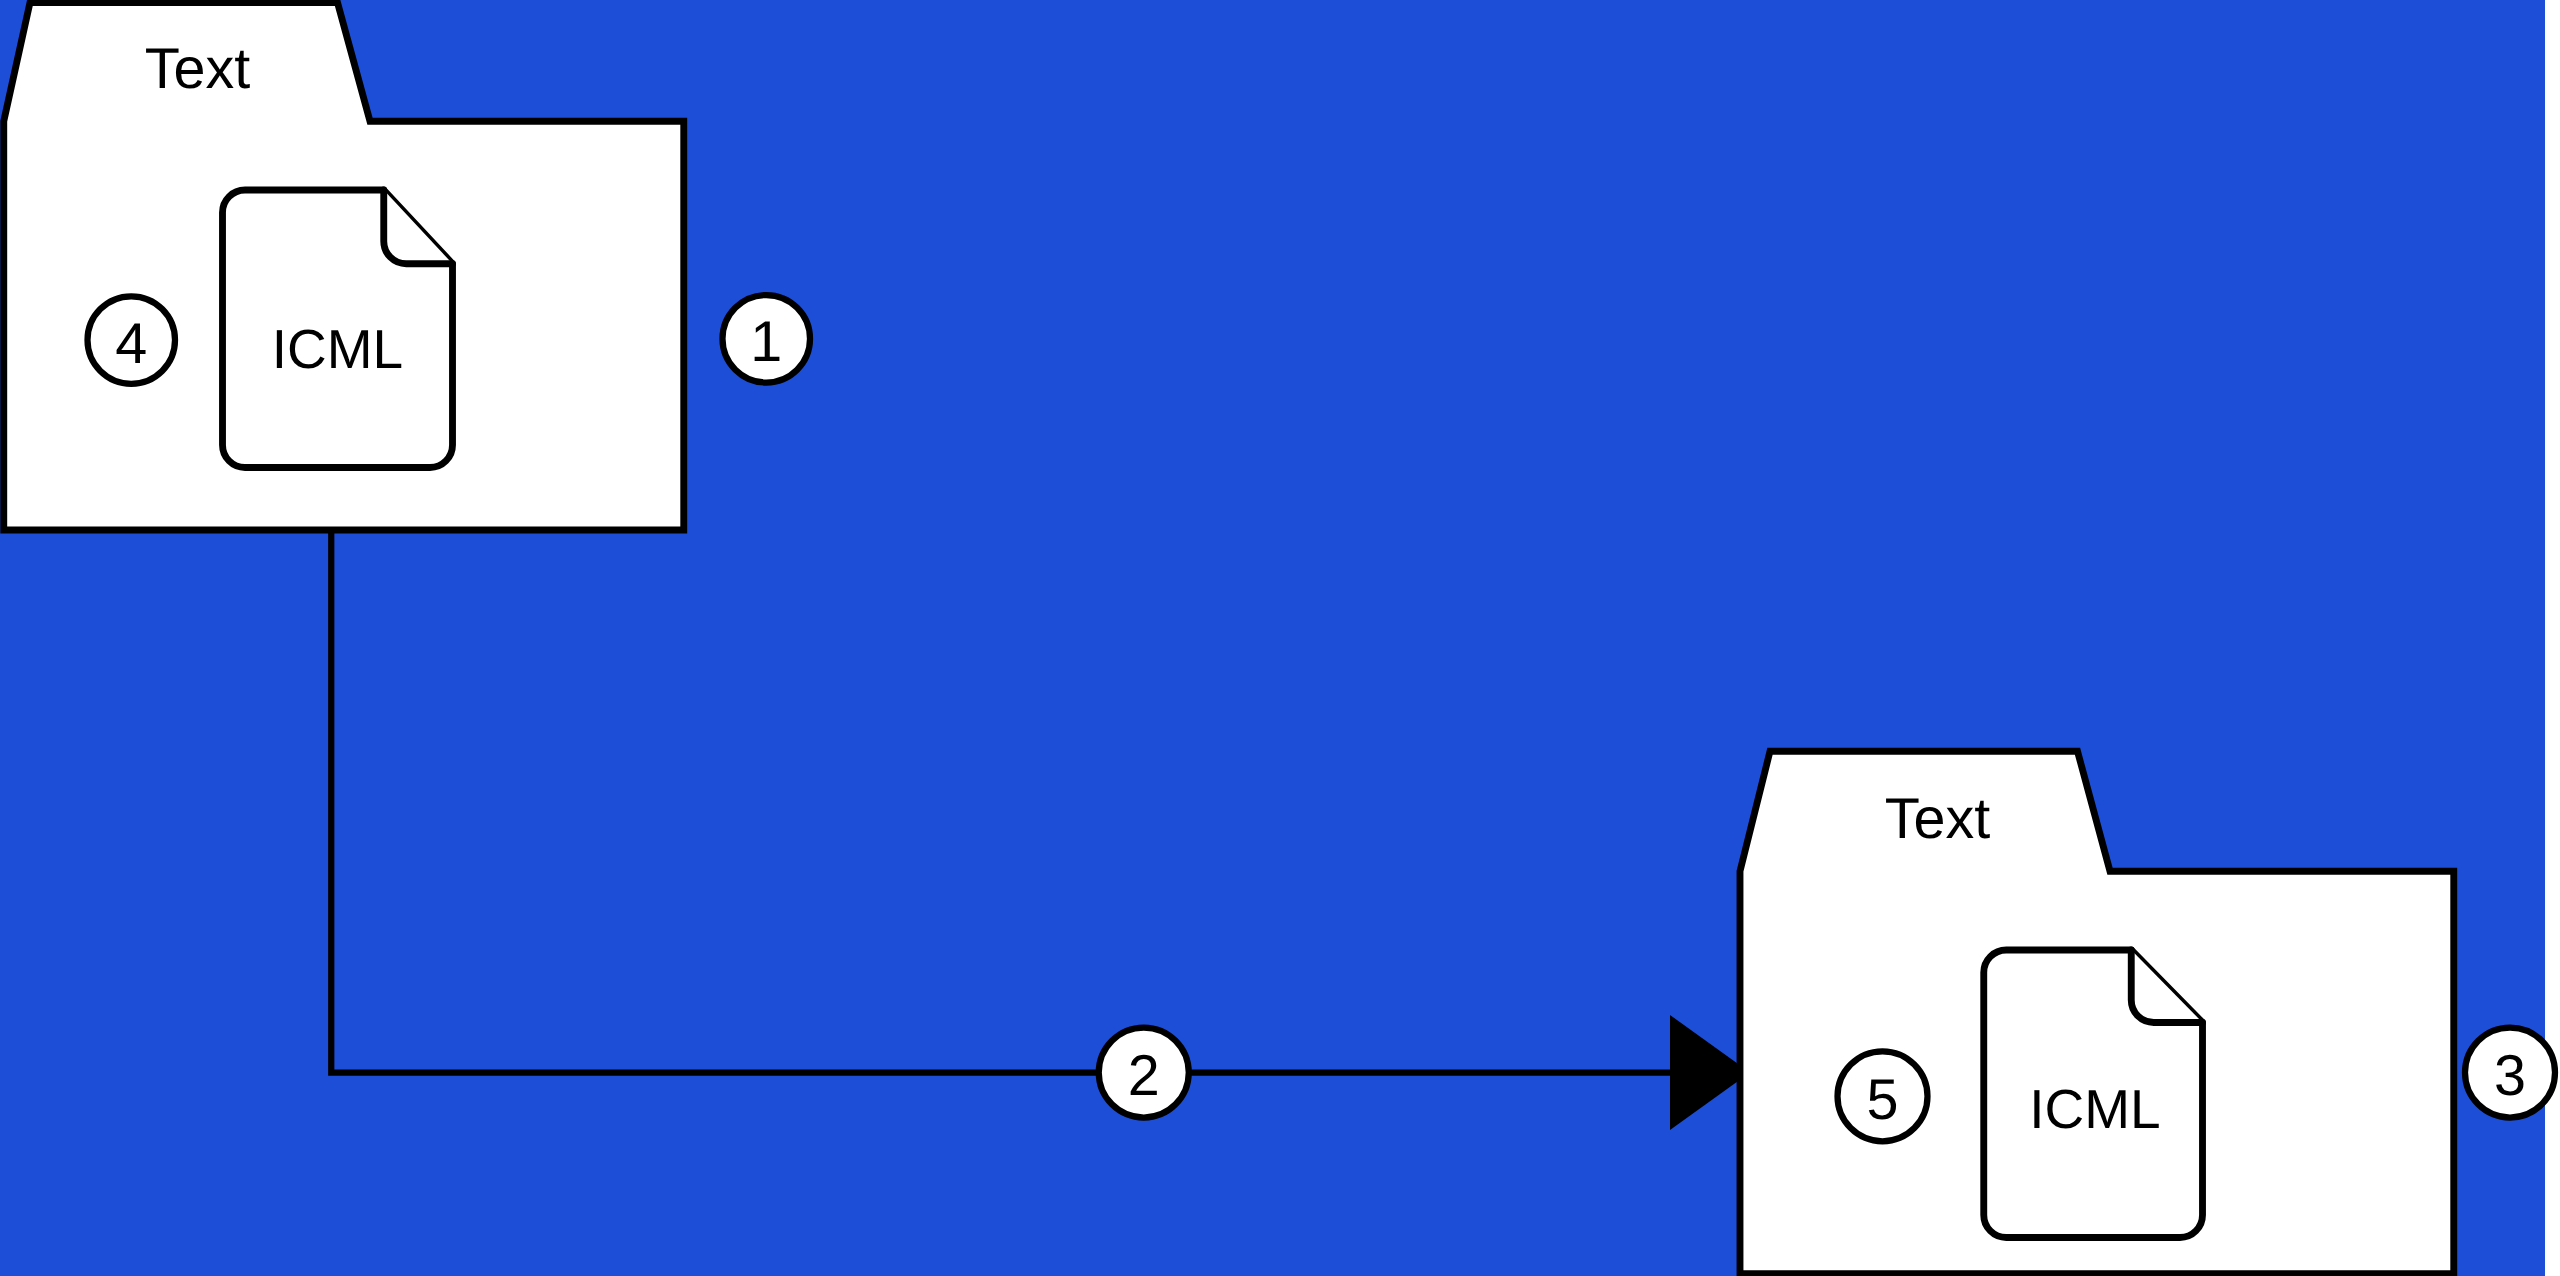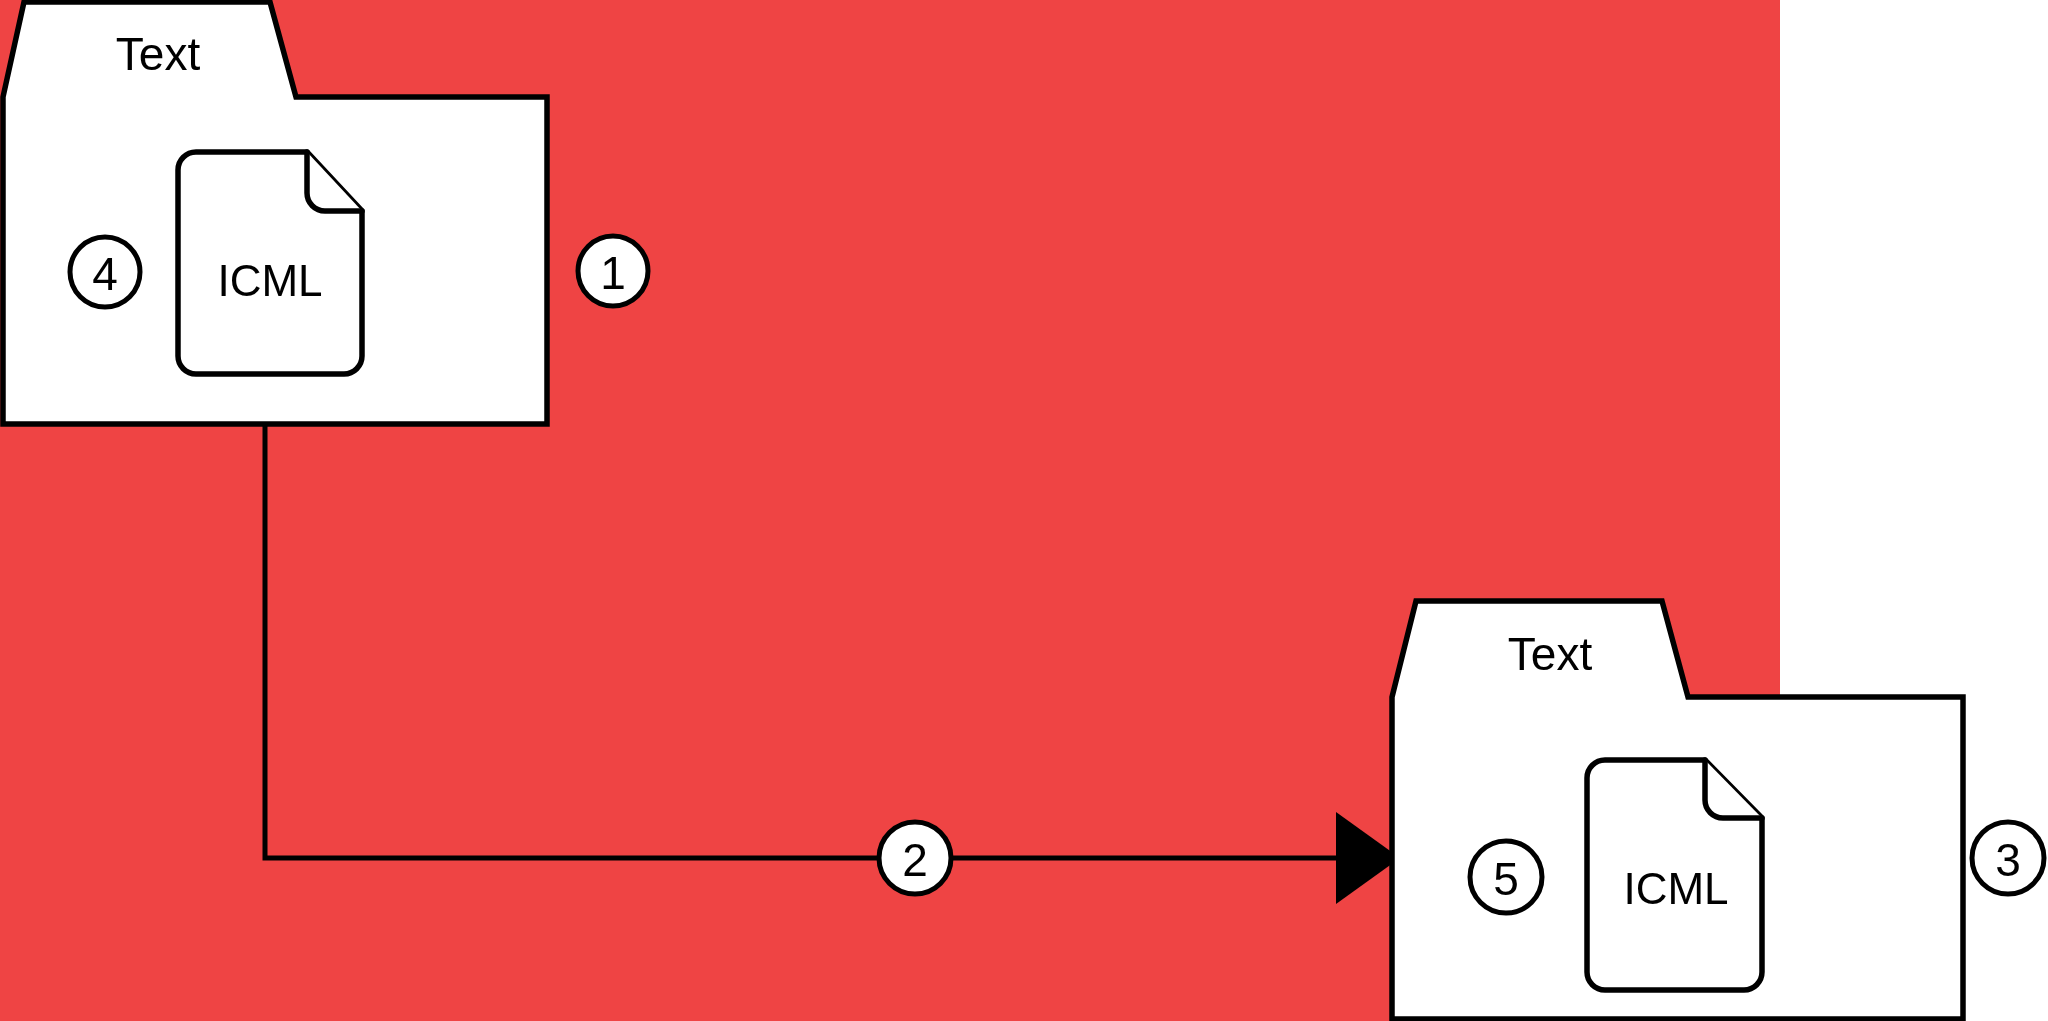--- a/index.html
+++ b/index.html
@@ -9,23 +9,23 @@
     background: #ffffff;
   }
   body {
     font-family: "Liberation Sans", sans-serif;
     width: 2048px;
     height: 1021px;
     overflow: hidden;
   }
   #diagram-root {
     position: relative;
-    width: 1780px;
+    width: 2036px;
     height: 1021px;
-    background: #ef4444;
+    background: #1d4ed8;
   }
   svg#diagram-canvas {
     display: block;
     width: 2048px;
     height: 1021px;
   }
   .folder-outline {
     fill: #ffffff;
     stroke: #000000;
     stroke-width: 5.5;

